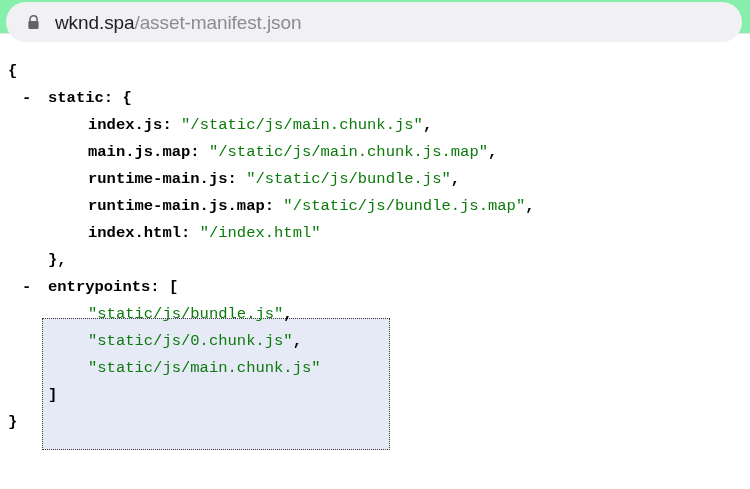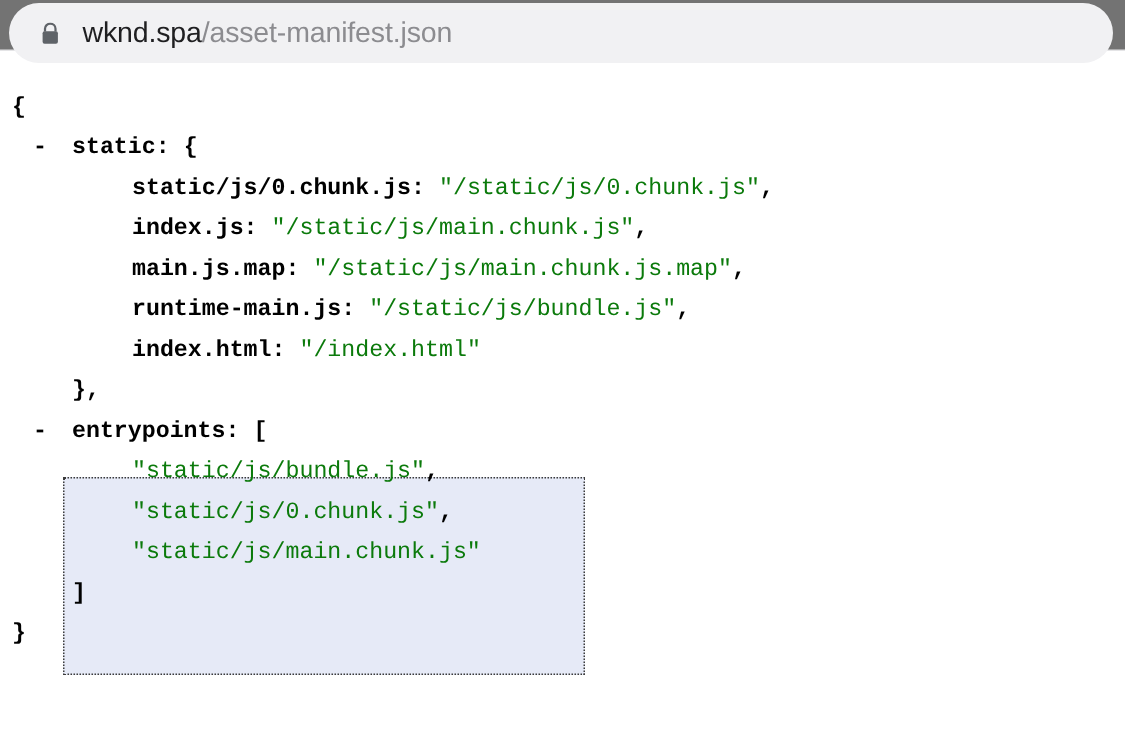--- a/index.html
+++ b/index.html
@@ -16,21 +16,21 @@
     position: relative;
   }
 
   
   .urlbar-wrap {
     position: absolute;
     left: 0;
     top: 0;
     width: 750px;
     height: 34px;
-    background: #737373;
+    background: #86efac;
     border-bottom: 1px solid #e4e4e6;
     box-sizing: border-box;
   }
   .urlbar-pill {
     position: absolute;
     left: 6px;
     top: 2px;
     width: 736px;
     height: 40px;
     background: #f1f1f3;
@@ -149,30 +149,30 @@
 
     <div class="jline ind0">
       <span class="brace">{</span>
     </div>
 
     <div class="jline ind1">
       <span class="marker">-</span><span class="key">static:</span>&nbsp;<span class="brace">{</span>
     </div>
 
     <div class="jline ind2">
-      <span class="key">static/js/0.chunk.js:</span>&nbsp;<span class="str">"/static/js/0.chunk.js"</span><span class="comma">,</span>
-    </div>
-    <div class="jline ind2">
       <span class="key">index.js:</span>&nbsp;<span class="str">"/static/js/main.chunk.js"</span><span class="comma">,</span>
     </div>
     <div class="jline ind2">
       <span class="key">main.js.map:</span>&nbsp;<span class="str">"/static/js/main.chunk.js.map"</span><span class="comma">,</span>
     </div>
     <div class="jline ind2">
       <span class="key">runtime-main.js:</span>&nbsp;<span class="str">"/static/js/bundle.js"</span><span class="comma">,</span>
+    </div>
+    <div class="jline ind2">
+      <span class="key">runtime-main.js.map:</span>&nbsp;<span class="str">"/static/js/bundle.js.map"</span><span class="comma">,</span>
     </div>
     <div class="jline ind2">
       <span class="key">index.html:</span>&nbsp;<span class="str">"/index.html"</span><span class="comma"></span>
     </div>
 
     <div class="jline ind1">
       <span class="brace">},</span>
     </div>
 
     <div class="jline ind1">

